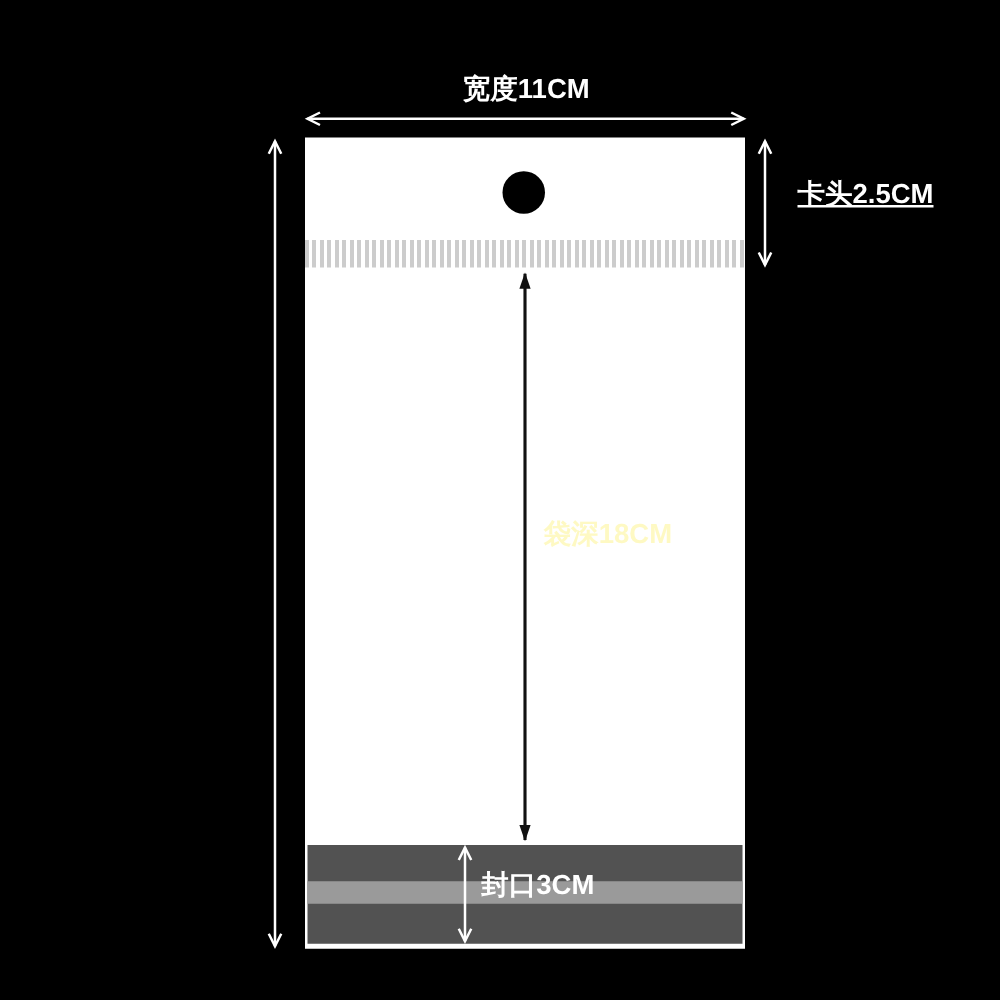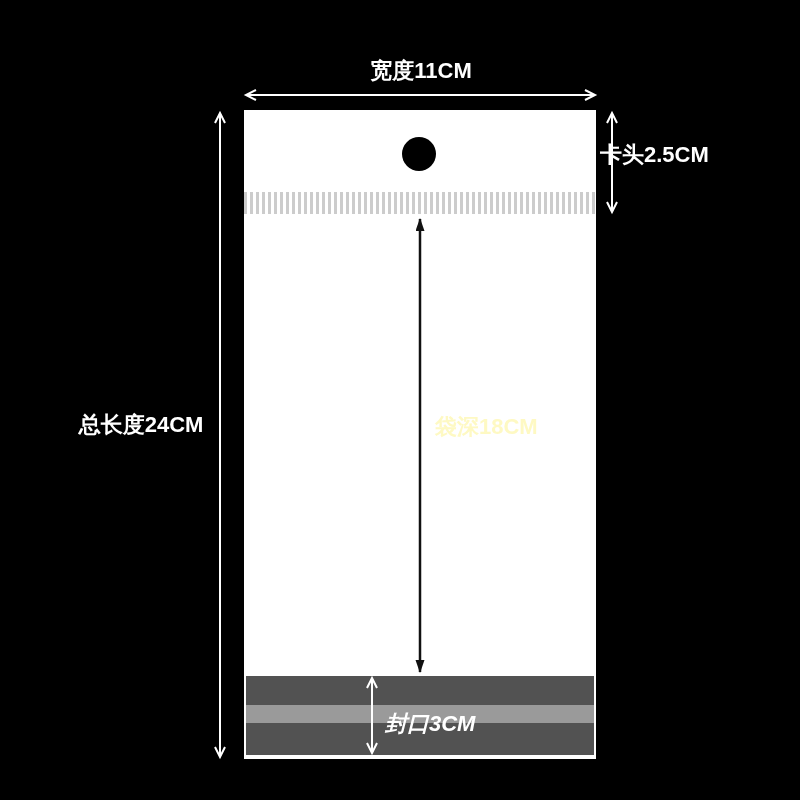--- a/index.html
+++ b/index.html
@@ -78,34 +78,34 @@
     left: 397px;
     top: 71px;
     transform: translate(-50%, -50%);
   }
   .label-total-length {
     left: 117px;
     top: 425px;
     transform: translate(-50%, -50%);
   }
   .label-header {
-    left: 576px;
+    left: 614px;
     top: 155px;
     transform: translate(0, -50%);
+    text-decoration: underline;
   }
   .label-depth {
     left: 411px;
     top: 427px;
     transform: translate(0, -50%);
   }
   .label-seal {
     left: 361px;
-    top: 724px;
+    top: 708px;
     transform: translate(0, -50%);
-    font-style: italic;
   }
 </style>
 </head>
 <body>
 
 <div class="stage">
 
   <div class="bag">
     <div class="tear-strip"></div>
     <div class="hang-hole"></div>
@@ -130,21 +130,20 @@
 
     <line x1="588" y1="113" x2="588" y2="212" stroke="#ffffff" stroke-width="2" marker-start="url(#openWhite)" marker-end="url(#openWhite)"></line>
 
     <line x1="396" y1="219" x2="396" y2="672" stroke="#111111" stroke-width="2.5" marker-start="url(#solidBlack)" marker-end="url(#solidBlack)"></line>
 
     <line x1="348" y1="678" x2="348" y2="753" stroke="#ffffff" stroke-width="2" marker-start="url(#openWhite)" marker-end="url(#openWhite)"></line>
   </svg>
 
   <div class="dim-label lbl-white label-width">宽度11CM</div>
 
-  <div class="dim-label lbl-white label-total-length">总长度24CM</div>
 
   <div class="dim-label lbl-white label-header">卡头2.5CM</div>
 
   <div class="dim-label lbl-black label-depth">袋深18CM</div>
 
   <div class="dim-label lbl-white label-seal">封口3CM</div>
 
 </div>
 
 </body></html>

